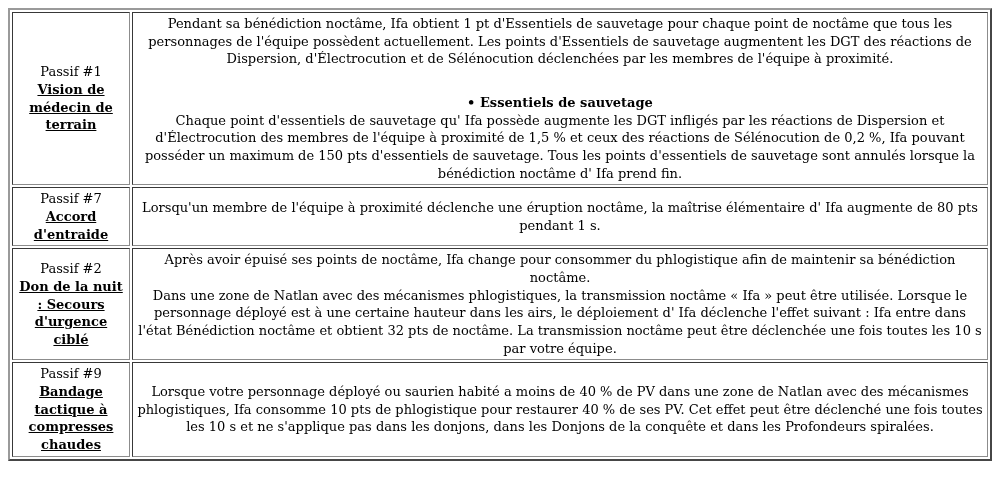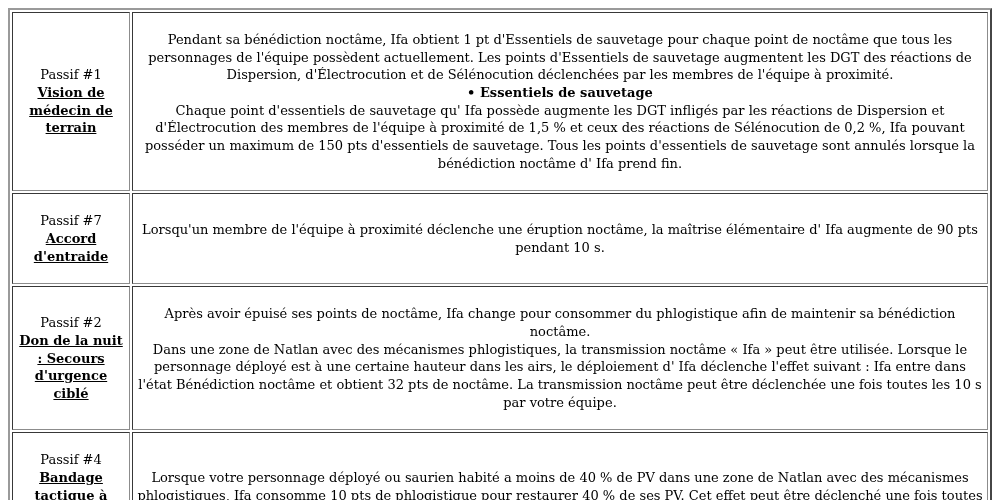--- a/index.html
+++ b/index.html
@@ -23,41 +23,42 @@
     border-spacing: 2px;
     border: 2px outset #9a9a9a;
     background: #ffffff;
     table-layout: fixed;
   }
   table.passives td {
     border: 1px inset #8c8c8c;
     background: #ffffff;
     text-align: center;
     vertical-align: middle;
-    padding: 18px 4px;
+    padding: 2px 4px;
   }
   td.label-cell {
     width: 108px;
     margin-left: 24px;
   }
   td.desc-cell {
     padding: 2px 6px;
   }
   .passive-number {
     font-weight: normal;
   }
   .passive-name {
     font-weight: bold;
     text-decoration: underline;
   }
   .para {
     margin: 0;
   }
   .bullet-line {
     font-weight: bold;
+    margin-top: 26px;
   }
 </style>
 </head>
 <body>
 
 <table class="passives">
   <tbody>
     <tr>
       <td class="label-cell">
         <div class="passive-number">Passif #1</div>
@@ -68,36 +69,36 @@
         <div class="bullet-line">• Essentiels de sauvetage</div>
         <div class="para">Chaque point d'essentiels de sauvetage qu' Ifa possède augmente les DGT infligés par les réactions de Dispersion et d'Électrocution des membres de l'équipe à proximité de 1,5 % et ceux des réactions de Sélénocution de 0,2 %, Ifa pouvant posséder un maximum de 150 pts d'essentiels de sauvetage. Tous les points d'essentiels de sauvetage sont annulés lorsque la bénédiction noctâme d' Ifa prend fin.</div>
       </td>
     </tr>
     <tr>
       <td class="label-cell">
         <div class="passive-number">Passif #7</div>
         <div class="passive-name">Accord d'entraide</div>
       </td>
       <td class="desc-cell">
-        <div class="para">Lorsqu'un membre de l'équipe à proximité déclenche une éruption noctâme, la maîtrise élémentaire d' Ifa augmente de 90 pts pendant 10 s.</div>
+        <div class="para">Lorsqu'un membre de l'équipe à proximité déclenche une éruption noctâme, la maîtrise élémentaire d' Ifa augmente de 80 pts pendant 1 s.</div>
       </td>
     </tr>
     <tr>
       <td class="label-cell">
         <div class="passive-number">Passif #2</div>
         <div class="passive-name">Don de la nuit : Secours d'urgence ciblé</div>
       </td>
       <td class="desc-cell">
         <div class="para">Après avoir épuisé ses points de noctâme, Ifa change pour consommer du phlogistique afin de maintenir sa bénédiction noctâme.</div>
         <div class="para">Dans une zone de Natlan avec des mécanismes phlogistiques, la transmission noctâme « Ifa » peut être utilisée. Lorsque le personnage déployé est à une certaine hauteur dans les airs, le déploiement d' Ifa déclenche l'effet suivant : Ifa entre dans l'état Bénédiction noctâme et obtient 32 pts de noctâme. La transmission noctâme peut être déclenchée une fois toutes les 10 s par votre équipe.</div>
       </td>
     </tr>
     <tr>
       <td class="label-cell">
-        <div class="passive-number">Passif #4</div>
+        <div class="passive-number">Passif #9</div>
         <div class="passive-name">Bandage tactique à compresses chaudes</div>
       </td>
       <td class="desc-cell">
         <div class="para">Lorsque votre personnage déployé ou saurien habité a moins de 40 % de PV dans une zone de Natlan avec des mécanismes phlogistiques, Ifa consomme 10 pts de phlogistique pour restaurer 40 % de ses PV. Cet effet peut être déclenché une fois toutes les 10 s et ne s'applique pas dans les donjons, dans les Donjons de la conquête et dans les Profondeurs spiralées.</div>
       </td>
     </tr>
   </tbody>
 </table>
 
 </body></html>

